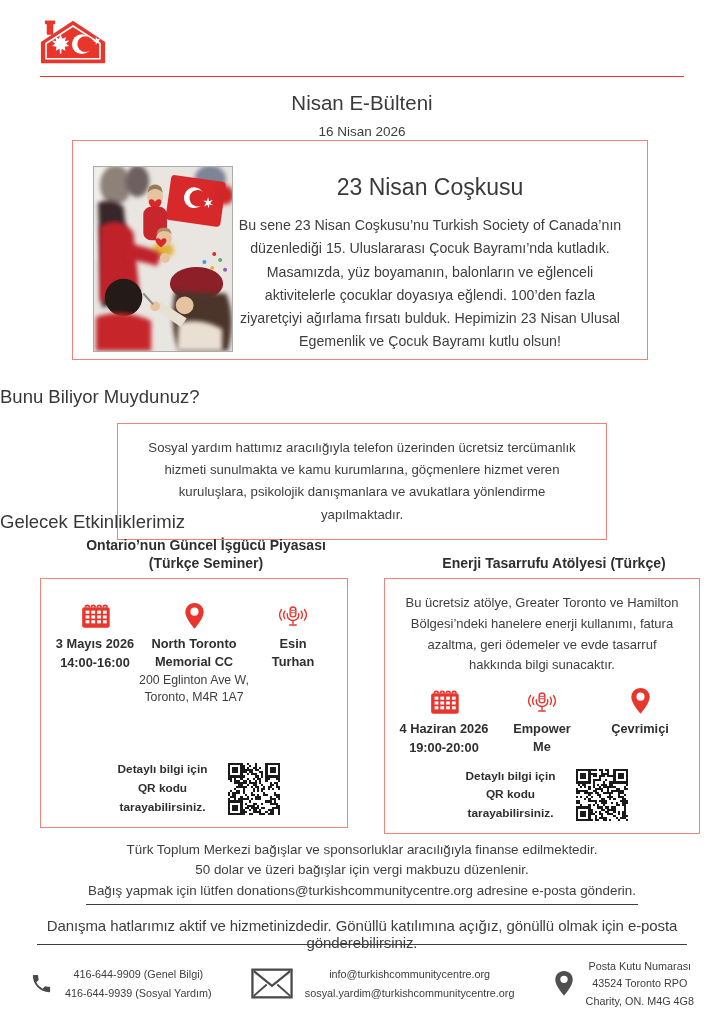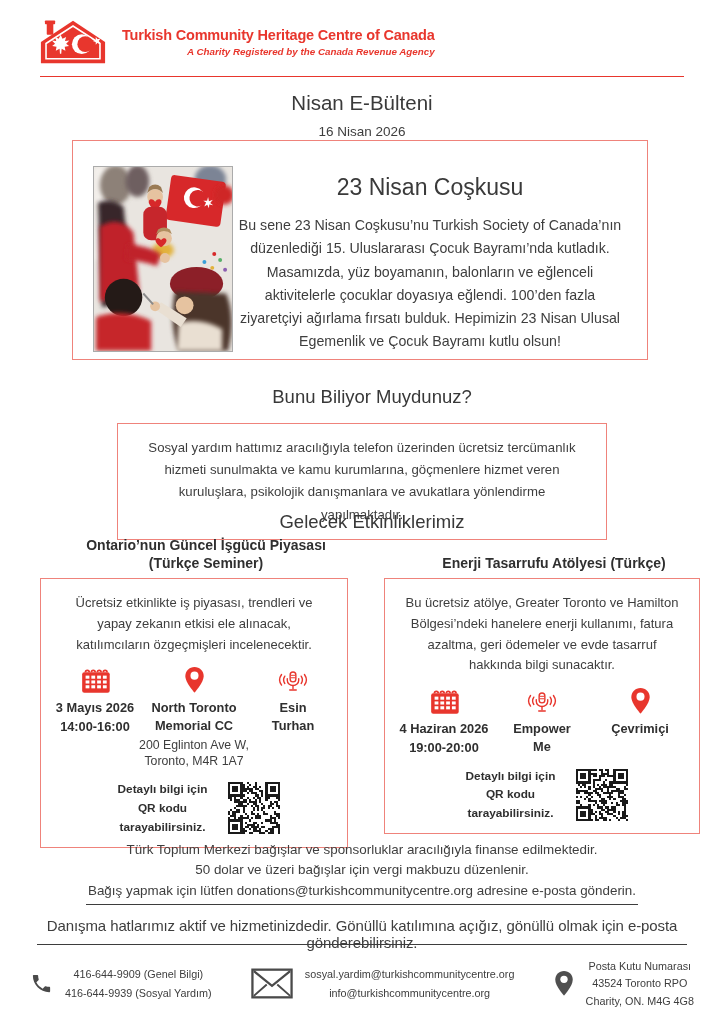--- a/index.html
+++ b/index.html
@@ -20,21 +20,21 @@
 
   
   .feature-box{top:140px;left:72px;width:576px;height:220px;box-sizing:border-box;
                border:1.6px solid #ef837b;display:flex;padding:25px 20px;}
   .photo{width:140px;height:186px;border:1px solid #ababab;box-sizing:border-box;flex:none;overflow:hidden;background:#ece8e3;}
   .photo svg{display:block;}
   .feature-right{flex:1;text-align:center;}
   .feature-title{font-size:23px;font-weight:400;color:#3a3a3a;margin:8px 0 13px;}
   .feature-body{font-size:14.2px;line-height:1.64;margin:0;}
 
-  .sec-title{left:0;right:0;text-align:center;font-size:18.5px;font-weight:400;color:#383838;padding-left:20px;}
+  .sec-title{left:0;right:0;text-align:left;font-size:18.5px;font-weight:400;color:#383838;}
   .sec-know{top:386px;}
   .know-box{top:423px;left:117px;width:490px;box-sizing:border-box;border:1.6px solid #ef837b;
             padding:13px 20px;text-align:center;font-size:13.2px;line-height:1.68;}
 
   .sec-events{top:511px;}
 
   .event{top:536px;}
   .event-1{left:40px;width:308px;}
   .event-2{left:384px;width:316px;}
   .event-heading{height:36px;display:flex;align-items:flex-end;justify-content:center;
@@ -74,24 +74,20 @@
         <rect x="9.5" y="3.5" width="14" height="5" rx="1"></rect>
         <rect x="12" y="6" width="9" height="17" rx="1"></rect>
         <path d="M4,33 L48,4 L92,33 L92,62 L4,62 Z"></path>
       </g>
       <path d="M11,35 L48,11 L85,35 L85,56 L11,56 Z" fill="none" stroke="#ffffff" stroke-width="2.2"></path>
       <path transform="translate(31,36)" fill="#ffffff" d="M0,-13 L2.6,-7.6 L7.6,-10 L6,-4.4 L12,-5 L7.6,-0.6 L11.6,2.6 L5.6,3.6 L6.6,9 L1.4,6.2 L0.9,13 L-0.9,13 L-1.4,6.2 L-6.6,9 L-5.6,3.6 L-11.6,2.6 L-7.6,-0.6 L-12,-5 L-6,-4.4 L-7.6,-10 L-2.6,-7.6 Z"></path>
       <circle cx="60" cy="36" r="13.5" fill="#ffffff"></circle>
       <circle cx="64.8" cy="36" r="10.8" fill="#e8362d"></circle>
       <polygon transform="translate(81,31.5) rotate(-18) scale(1.15)" fill="#ffffff" points="0,-5 1.2,-1.6 4.8,-1.5 1.9,0.6 2.9,4 0,2 -2.9,4 -1.9,0.6 -4.8,-1.5 -1.2,-1.6"></polygon>
     </svg>
-    <div class="brand">
-      <div class="brand-title">Turkish Community Heritage Centre of Canada</div>
-      <div class="brand-sub">A Charity Registered by the Canada Revenue Agency</div>
-    </div>
   </div>
   <div class="abs rule-red"></div>
 
   <div class="abs nl-title">Nisan E-Bülteni</div>
   <div class="abs nl-date">16 Nisan 2026</div>
 
   <div class="abs feature-box">
     <div class="photo">
       <svg viewBox="0 0 140 186" width="138" height="184" aria-hidden="true">
         <defs>
@@ -148,21 +144,20 @@
   </div>
 
   <div class="abs sec-title sec-know">Bunu Biliyor Muydunuz?</div>
   <div class="abs know-box">Sosyal yardım hattımız aracılığıyla telefon üzerinden ücretsiz tercümanlık hizmeti sunulmakta ve kamu kurumlarına, göçmenlere hizmet veren kuruluşlara, psikolojik danışmanlara ve avukatlara yönlendirme yapılmaktadır.</div>
 
   <div class="abs sec-title sec-events">Gelecek Etkinliklerimiz</div>
 
   <div class="abs event event-1">
     <div class="event-heading">Ontario’nun Güncel İşgücü Piyasası (Türkçe Seminer)</div>
     <div class="event-box">
-      <p class="event-desc">Ücretsiz etkinlikte iş piyasası, trendleri ve yapay zekanın etkisi ele alınacak, katılımcıların özgeçmişleri incelenecektir.</p>
       <div class="event-grid">
         <div class="ecol">
           <span class="ico">
             <svg viewBox="0 0 36 32" width="31" aria-hidden="true">
               <g fill="none" stroke="#e8362d" stroke-width="2">
                 <path d="M6.3,6 a2.2,2.2 0 0 1 4.4,0"></path>
                   <path d="M13.2,6 a2.2,2.2 0 0 1 4.4,0"></path>
                 <path d="M20.1,6 a2.2,2.2 0 0 1 4.4,0"></path>
                   <path d="M27,6 a2.2,2.2 0 0 1 4.4,0"></path>
               </g>
@@ -949,22 +944,22 @@
         <div>416-644-9939 (Sosyal Yardım)</div>
       </div>
     </div>
     <div class="fgroup">
       <svg width="42" height="31" viewBox="0 0 44 32" aria-hidden="true">
         <rect x="1.5" y="1.5" width="41" height="29" fill="#ffffff" stroke="#4a4a4a" stroke-width="2.4"></rect>
         <path d="M3,3 L22,18.5 L41,3" fill="none" stroke="#4a4a4a" stroke-width="2.4"></path>
         <path d="M3,29 L16.5,17 M41,29 L27.5,17" fill="none" stroke="#4a4a4a" stroke-width="2"></path>
       </svg>
       <div class="flines">
+        <div>info@turkishcommunitycentre.org</div>
         <div>sosyal.yardim@turkishcommunitycentre.org</div>
-        <div>info@turkishcommunitycentre.org</div>
       </div>
     </div>
     <div class="fgroup">
       <svg width="20" height="27" viewBox="0 0 24 32" aria-hidden="true">
         <path d="M12,1 C6,1 1.5,5.6 1.5,11.4 c0,7.6 10.5,19 10.5,19 s10.5,-11.4 10.5,-19 C22.5,5.6 18,1 12,1 Z" fill="#4f4f4f"></path>
         <circle cx="12" cy="11" r="4.4" fill="#ffffff"></circle>
       </svg>
       <div class="flines addr">
         <div>Posta Kutu Numarası</div>
         <div>43524  Toronto RPO</div>

